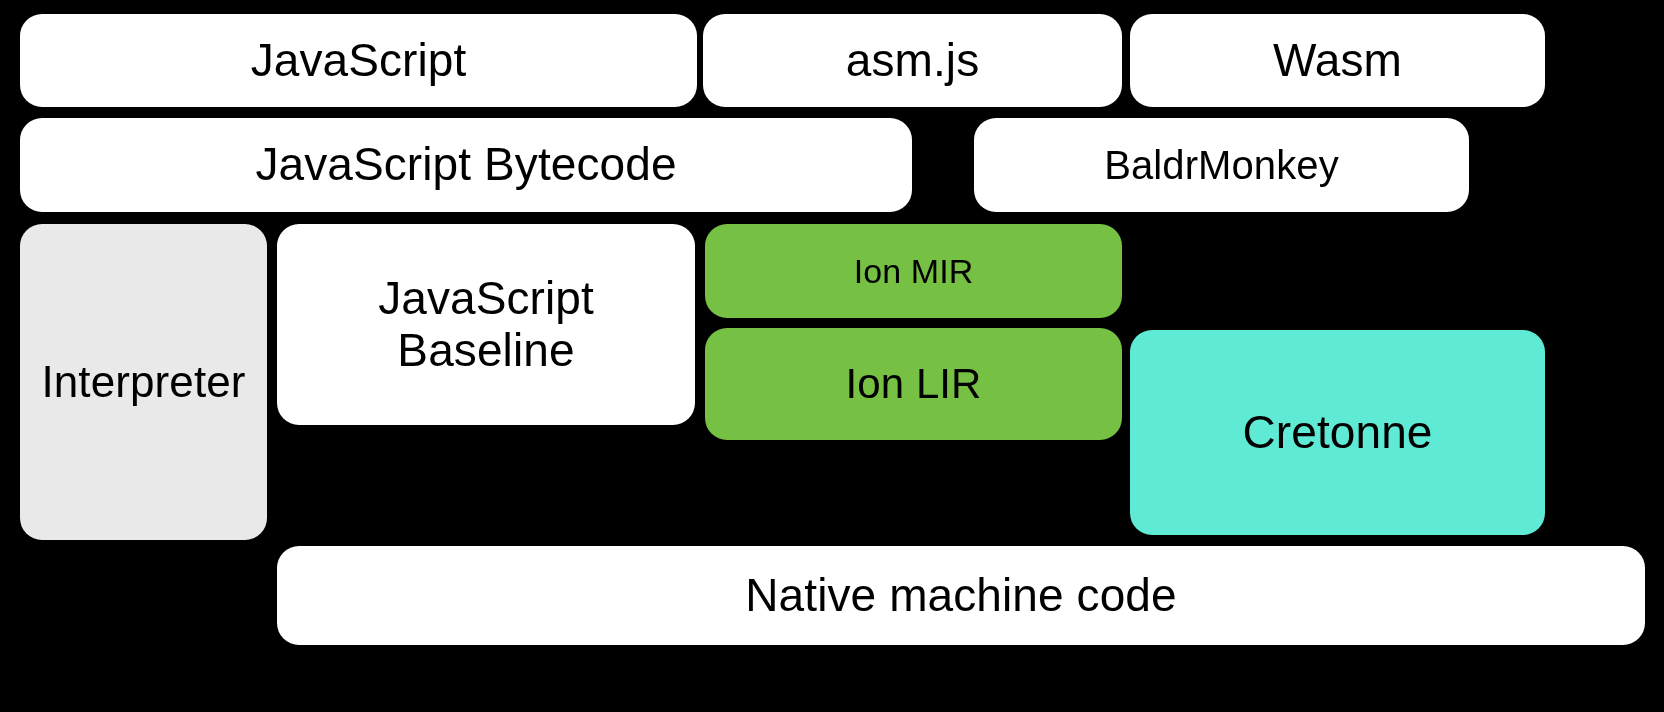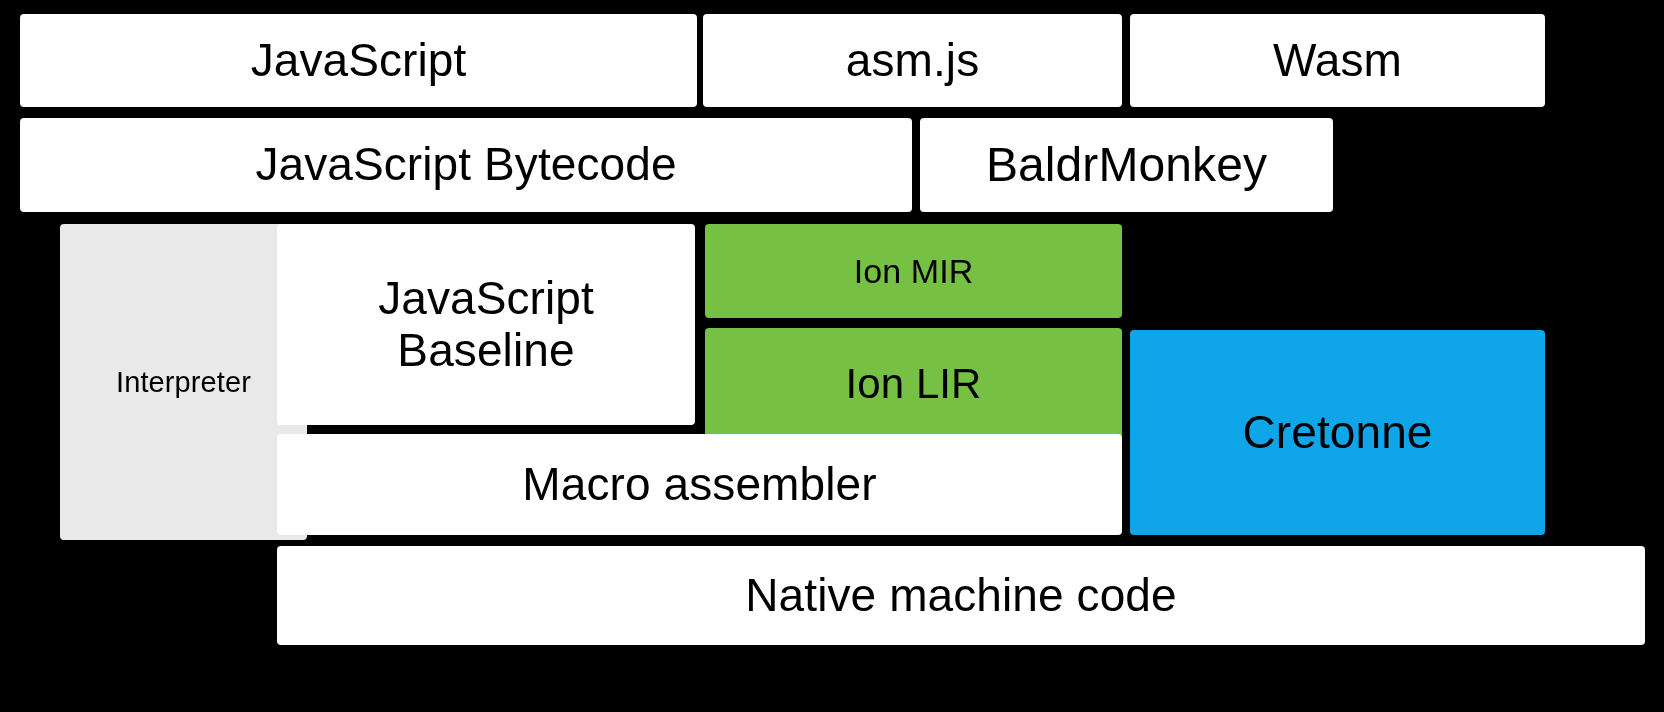--- a/index.html
+++ b/index.html
@@ -15,44 +15,43 @@
     overflow: hidden;
     font-family: "Liberation Sans", sans-serif;
   }
   .node {
     position: absolute;
     box-sizing: border-box;
     display: flex;
     align-items: center;
     justify-content: center;
     text-align: center;
-    border-radius: 4px;
+    border-radius: 22px;
     color: #000000;
     font-family: "Liberation Sans", sans-serif;
     font-weight: 400;
     line-height: 1.12;
     white-space: pre-line;
     letter-spacing: 0.1px;
     -webkit-font-smoothing: antialiased;
   }
   .fill-white  { background: #FFFFFF; }
   .fill-gray   { background: #E9E9E9; }
   .fill-green  { background: #76C043; }
-  .fill-pink   { background: #0ea5e9; }
+  .fill-pink   { background: #5eead4; }
 </style>
 </head>
 <body>
 
 <div id="stage">
     <div class="node fill-white" style="left: 20px; top: 14px; width: 677px; height: 93px; font-size: 46px;"><span>JavaScript</span></div>
     <div class="node fill-white" style="left: 703px; top: 14px; width: 419px; height: 93px; font-size: 46px; text-align: right;"><span>asm.js</span></div>
     <div class="node fill-white" style="left: 1130px; top: 14px; width: 415px; height: 93px; font-size: 46px;"><span>Wasm</span></div>
     <div class="node fill-white" style="left: 20px; top: 118px; width: 892px; height: 94px; font-size: 46px;"><span>JavaScript Bytecode</span></div>
-    <div class="node fill-white" style="left: 920px; top: 118px; width: 413px; height: 94px; font-size: 48px;"><span>BaldrMonkey</span></div>
-    <div class="node fill-gray" style="left: 20px; top: 224px; width: 247px; height: 316px; font-size: 29px; margin-left: 40px;"><span>Interpreter</span></div>
+    <div class="node fill-white" style="left: 974px; top: 118px; width: 495px; height: 94px; font-size: 40px;"><span>BaldrMonkey</span></div>
+    <div class="node fill-gray" style="left: 20px; top: 224px; width: 247px; height: 316px; font-size: 44px;"><span>Interpreter</span></div>
     <div class="node fill-white" style="left: 277px; top: 224px; width: 418px; height: 201px; font-size: 46px;"><span>JavaScript
 Baseline</span></div>
     <div class="node fill-green" style="left: 705px; top: 224px; width: 417px; height: 94px; font-size: 34px;"><span>Ion MIR</span></div>
     <div class="node fill-green" style="left: 705px; top: 328px; width: 417px; height: 112px; font-size: 42px;"><span>Ion LIR</span></div>
     <div class="node fill-pink" style="left: 1130px; top: 330px; width: 415px; height: 205px; font-size: 46px;"><span>Cretonne</span></div>
-    <div class="node fill-white" style="left: 277px; top: 434px; width: 845px; height: 101px; font-size: 46px;"><span>Macro assembler</span></div>
     <div class="node fill-white" style="left: 277px; top: 546px; width: 1368px; height: 99px; font-size: 46px;"><span>Native machine code</span></div>
   </div>
 
 </body></html>

